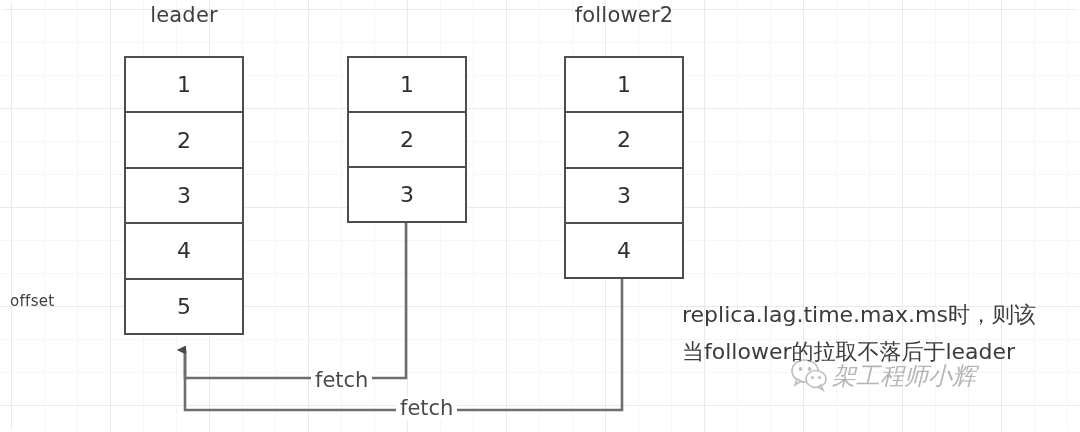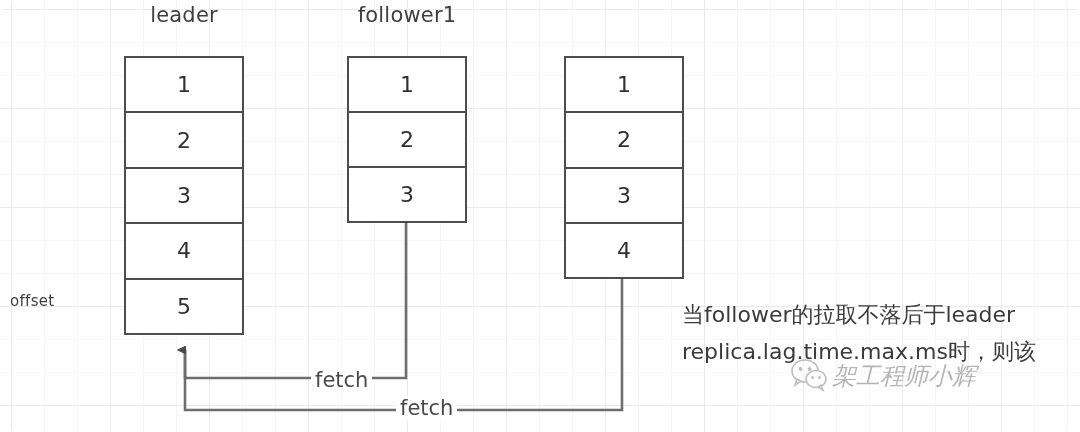--- a/index.html
+++ b/index.html
@@ -124,21 +124,21 @@
     font-style: italic;
     white-space: nowrap;
   }
 </style>
 </head>
 <body>
 
 <div id="canvas">
 
   <div class="col-title" style="left:124px; top:3px; width:120px;">leader</div>
-  <div class="col-title" style="left:347px; top:3px; width:120px;">follower1</div>
+  <div class="col-title" style="left:564px; top:3px; width:120px;">follower2</div>
 
   <div id="offset-label">offset</div>
 
   <div class="log-box" id="box-leader" style="left:124px; top:56px; width:120px; height:279px;">
     <div class="log-cell">1</div>
     <div class="log-cell">2</div>
     <div class="log-cell">3</div>
     <div class="log-cell">4</div>
     <div class="log-cell">5</div>
   </div>
@@ -165,22 +165,22 @@
 
     <path d="M406,223 L406,378 L185,378 L185,350" fill="none" stroke="#6e6e6e" stroke-width="2.6" stroke-linejoin="miter" marker-end="url(#arrowhead)"></path>
 
     <path d="M622,279 L622,410 L185,410 L185,350" fill="none" stroke="#6e6e6e" stroke-width="2.6" stroke-linejoin="miter" marker-end="url(#arrowhead)"></path>
   </svg>
 
   <div class="fetch-label" id="fetch-label-1">fetch</div>
   <div class="fetch-label" id="fetch-label-2">fetch</div>
 
   <div id="note">
+    <span class="note-line">replica.lag.time.max.ms时，则该</span>
     <span class="note-line">当follower的拉取不落后于leader</span>
-    <span class="note-line">replica.lag.time.max.ms时，则该</span>
   </div>
 
   <div id="watermark">
     <span class="wm-logo">
       <svg width="38" height="34" viewBox="0 0 38 34" xmlns="http://www.w3.org/2000/svg">
         <ellipse cx="15" cy="13" rx="13" ry="11" fill="#ffffff" stroke="#8a8a8a" stroke-width="1.6"></ellipse>
         <path d="M7,21 L5,27 L11,23 Z" fill="#ffffff" stroke="#8a8a8a" stroke-width="1.6"></path>
         <circle cx="10.5" cy="11" r="1.9" fill="#8a8a8a"></circle>
         <circle cx="19.5" cy="11" r="1.9" fill="#8a8a8a"></circle>
         <ellipse cx="26" cy="21" rx="10" ry="8.5" fill="#ffffff" stroke="#8a8a8a" stroke-width="1.6"></ellipse>

